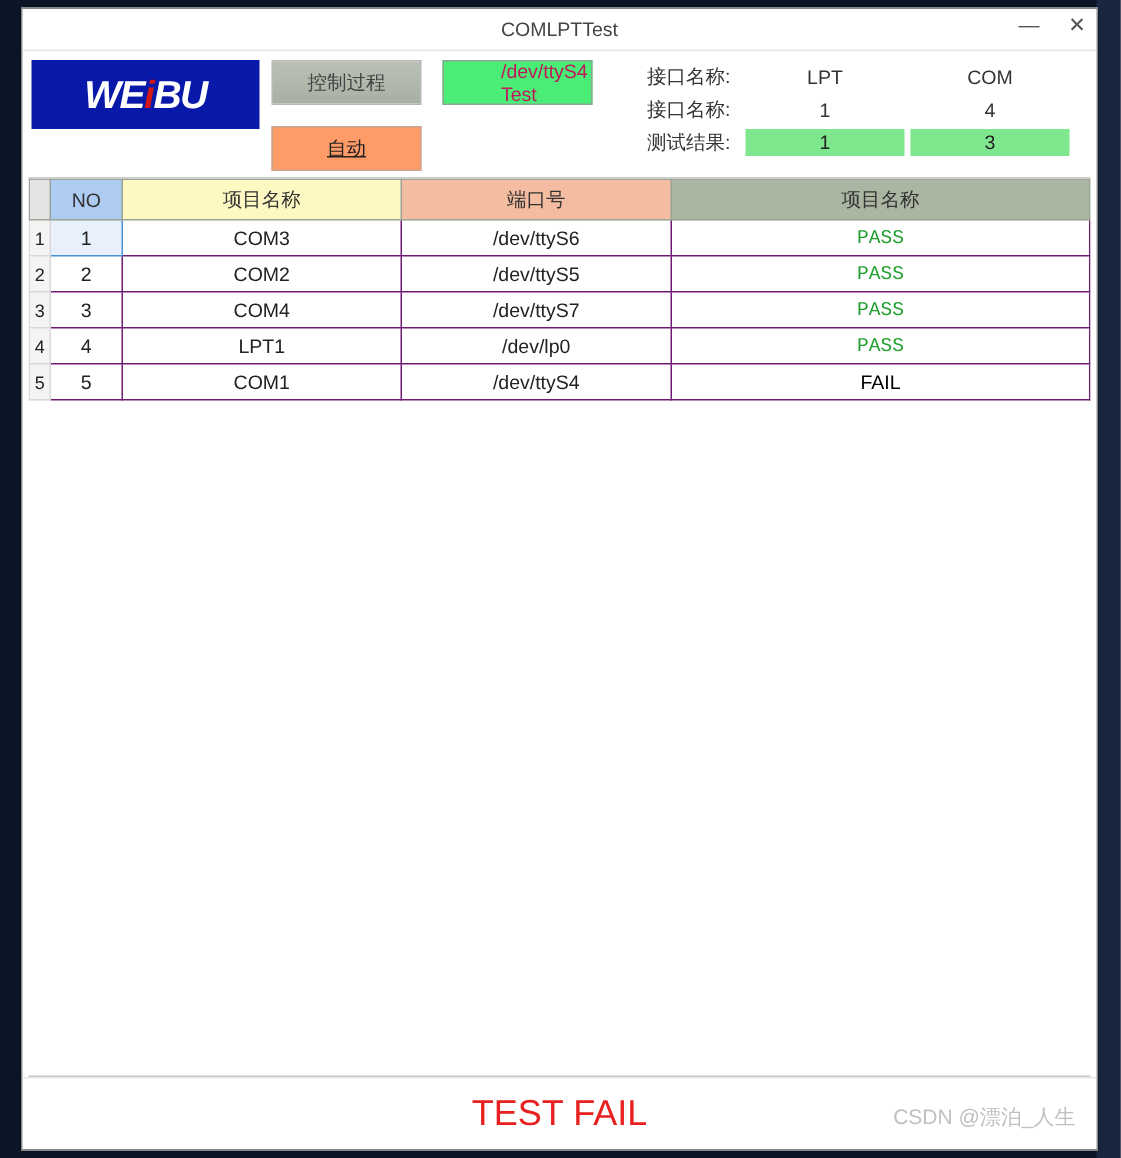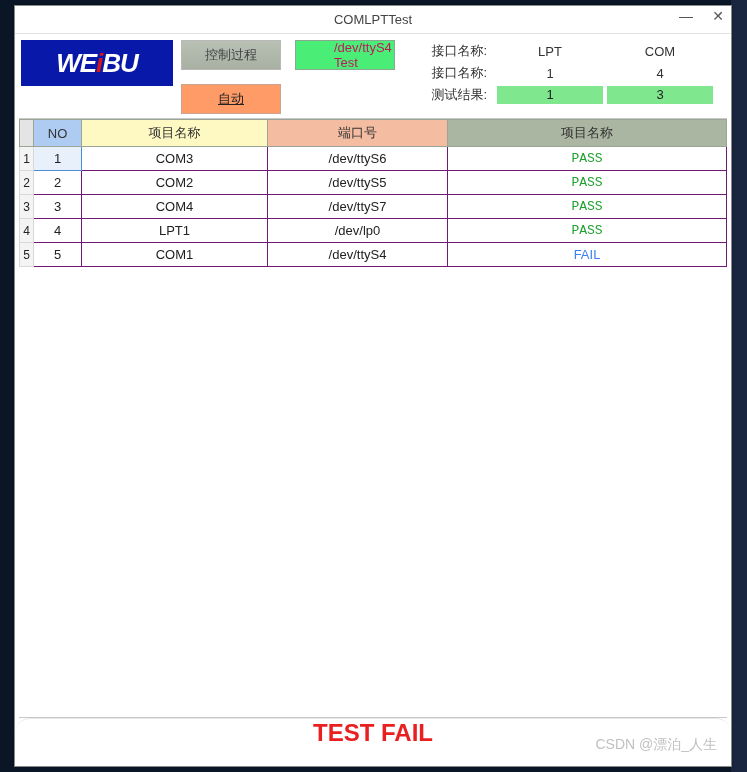--- a/index.html
+++ b/index.html
@@ -171,32 +171,31 @@
       border: 1px solid #d8d8d8;
       color: #222;
       font-size: 12px;
     }
     td.no-cell { width: 48px; }
     td.selected {
       background: #e8f1fb;
       border: 1px solid #4a90d9;
     }
     .pass { color: #20a030; font-weight: 500; font-family: Liberation Mono, monospace; }
-    .fail { color: #3b82f6; font-weight: 500; }
+    .fail { color: #000000; font-weight: 500; }
 
     .footer {
       height: 48px;
       display: flex;
-      align-items: flex-start;
+      align-items: center;
       justify-content: center;
       font-size: 24px;
-      font-weight: bold;
+      font-weight: normal;
       color: #e82020;
       border-top: 1px solid #e8e8e8;
-      border-radius: 15px;
     }
     .watermark {
       position: absolute;
       right: 30px;
       bottom: 18px;
       color: rgba(140,140,140,0.55);
       font-size: 14px;
       z-index: 5;
       margin-top: 32px;
     }

